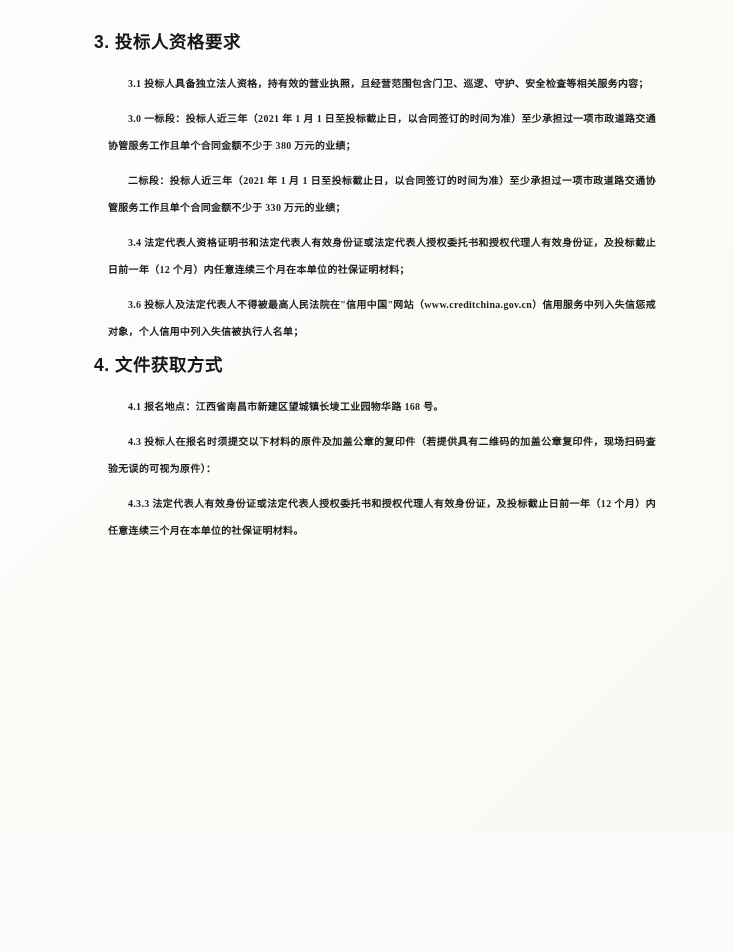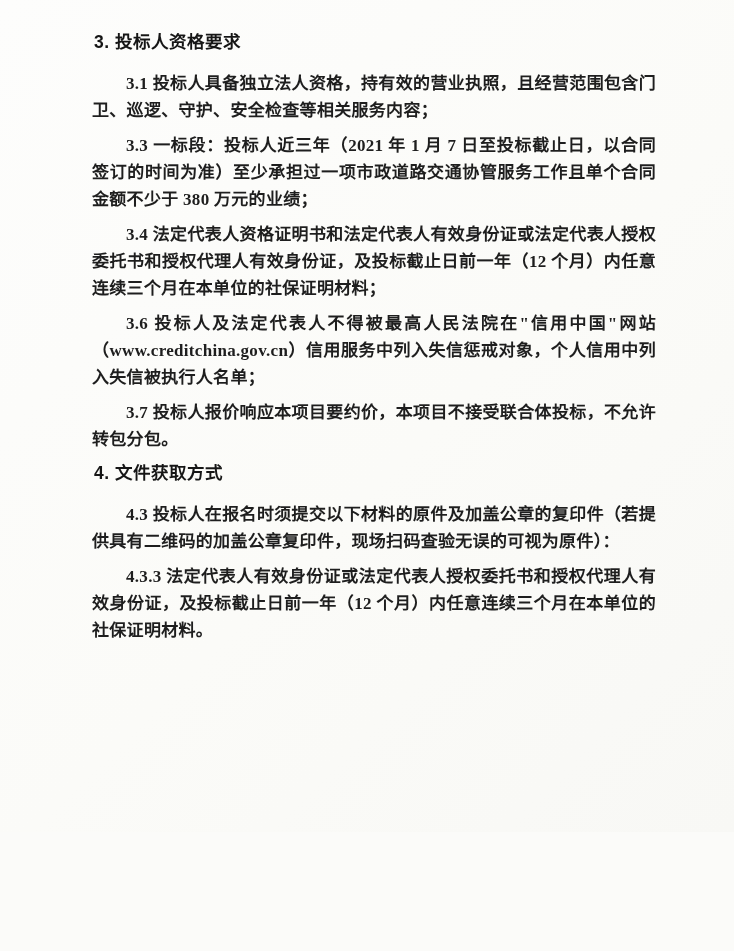--- a/index.html
+++ b/index.html
@@ -28,40 +28,41 @@
     color: #161616;
     letter-spacing: 0.5px;
     margin: 0 0 16px 2px;
   }
   .section-heading.second {
     margin-top: 4px;
   }
   .para {
     font-family: "Liberation Serif", "DejaVu Serif", serif;
     font-weight: 600;
-    font-size: 17px;
+    font-size: 10px;
     line-height: 27px;
     color: #1e1e1e;
     text-indent: 2em;
     text-align: justify;
     letter-spacing: 0.3px;
-    margin: 0 0 8px 0;
+    margin: 0 0 8px 16px;
   }
 </style>
 </head>
 <body>
 
 <div class="page">
 
   <h2 class="section-heading">3. 投标人资格要求</h2>
 
   <p class="para">3.1 投标人具备独立法人资格，持有效的营业执照，且经营范围包含门卫、巡逻、守护、安全检查等相关服务内容；</p>
-  <p class="para">3.3 一标段：投标人近三年（2021 年 1 月 7 日至投标截止日，以合同签订的时间为准）至少承担过一项市政道路交通协管服务工作且单个合同金额不少于 380 万元的业绩；</p>
+  <p class="para">3.0 一标段：投标人近三年（2021 年 1 月 1 日至投标截止日，以合同签订的时间为准）至少承担过一项市政道路交通协管服务工作且单个合同金额不少于 380 万元的业绩；</p>
+  <p class="para">二标段：投标人近三年（2021 年 1 月 1 日至投标截止日，以合同签订的时间为准）至少承担过一项市政道路交通协管服务工作且单个合同金额不少于 330 万元的业绩；</p>
   <p class="para">3.4 法定代表人资格证明书和法定代表人有效身份证或法定代表人授权委托书和授权代理人有效身份证，及投标截止日前一年（12 个月）内任意连续三个月在本单位的社保证明材料；</p>
   <p class="para">3.6 投标人及法定代表人不得被最高人民法院在"信用中国"网站（www.creditchina.gov.cn）信用服务中列入失信惩戒对象，个人信用中列入失信被执行人名单；</p>
-  <p class="para">3.7 投标人报价响应本项目要约价，本项目不接受联合体投标，不允许转包分包。</p>
 
   <h2 class="section-heading second">4. 文件获取方式</h2>
 
+  <p class="para">4.1 报名地点：江西省南昌市新建区望城镇长堎工业园物华路 168 号。</p>
   <p class="para">4.3 投标人在报名时须提交以下材料的原件及加盖公章的复印件（若提供具有二维码的加盖公章复印件，现场扫码查验无误的可视为原件）：</p>
   <p class="para">4.3.3 法定代表人有效身份证或法定代表人授权委托书和授权代理人有效身份证，及投标截止日前一年（12 个月）内任意连续三个月在本单位的社保证明材料。</p>
 
 </div>
 
 </body></html>

